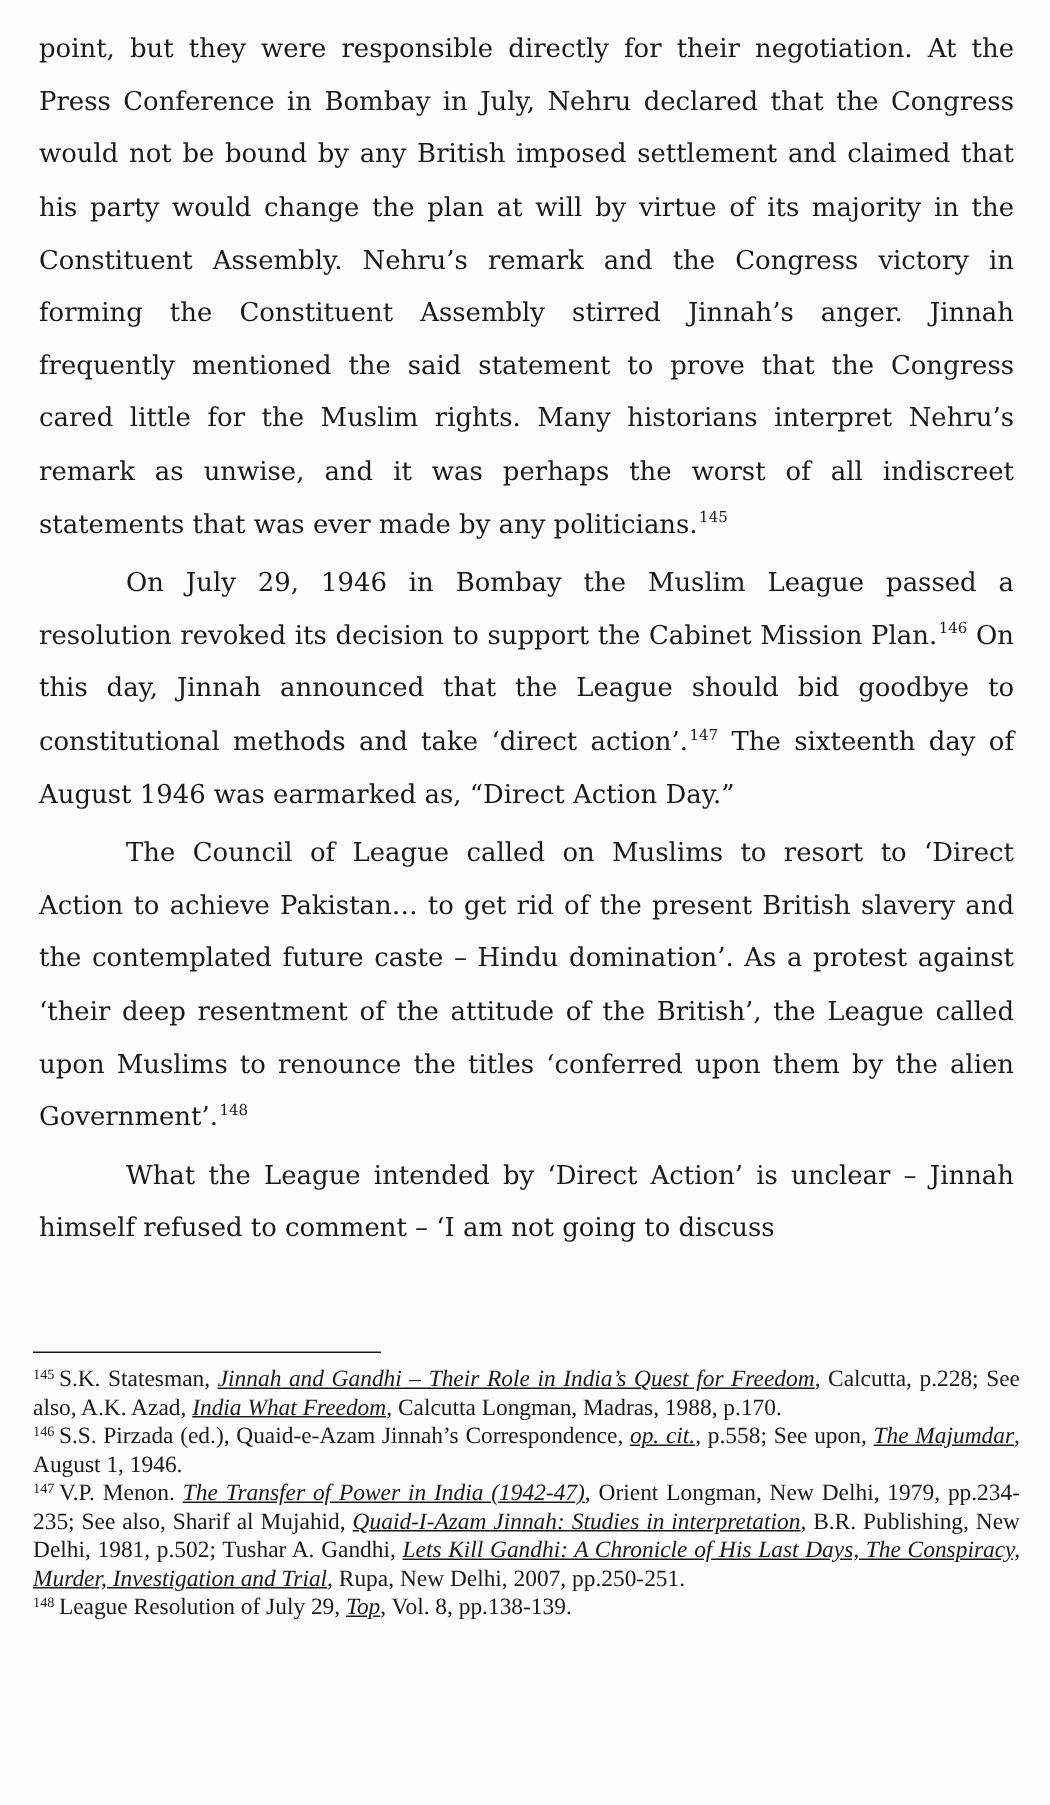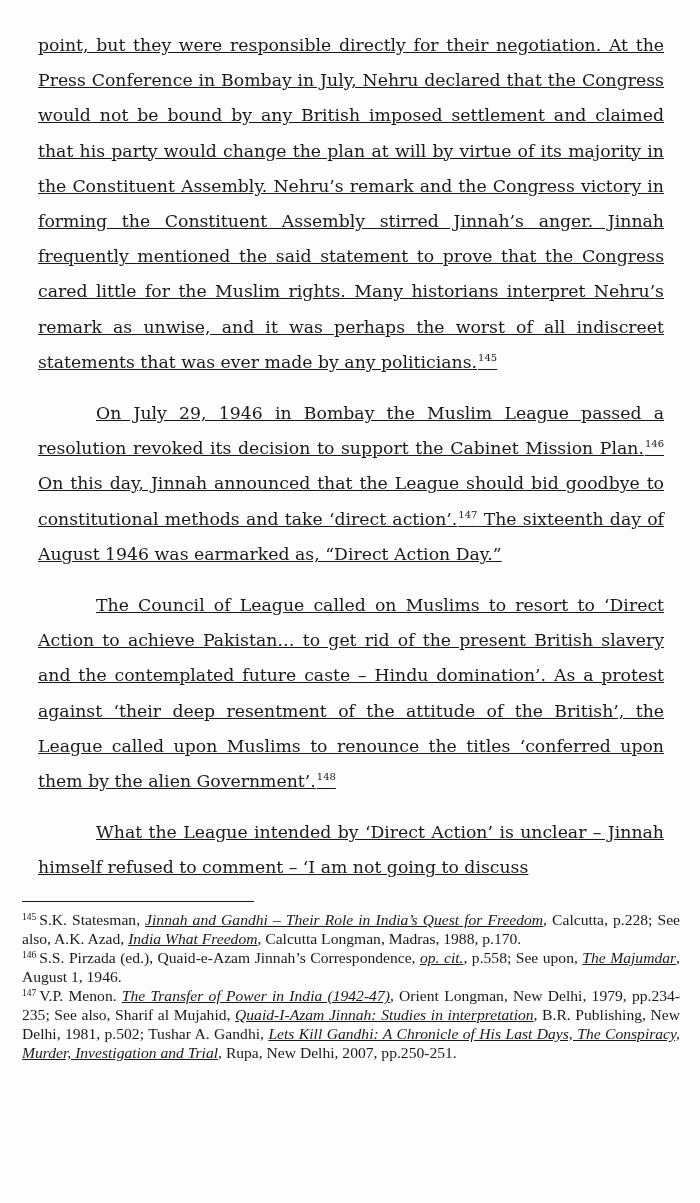--- a/index.html
+++ b/index.html
@@ -26,24 +26,23 @@
       left: 22px;
       top: 12px;
       width: 658px;
       font-family: "DejaVu Serif", serif;
       font-size: 17.3px;
       line-height: 35.2px;
       letter-spacing: 0px;
       text-align: justify;
     }
     .body-text p {
-      margin: 16px;
+      margin: 4px;
       text-align: justify;
       text-align-last: auto;
-      text-decoration: underline;
     }
     .body-text p.indent {
       text-indent: 58px;
     }
     .body-text p.first {
       text-indent: 0;
     }
     sup.fnref {
       font-size: 10px;
       line-height: 0;
@@ -117,17 +116,20 @@
   <div class="footnotes">
     <p>
       <span class="fnnum">145</span><span>S.K. Statesman, </span><i>Jinnah and Gandhi – Their Role in India’s Quest for Freedom</i><span>, Calcutta, p.228; See also, A.K. Azad, </span><i>India What Freedom</i><span>, Calcutta Longman, Madras, 1988, p.170.</span>
     </p>
     <p>
       <span class="fnnum">146</span><span>S.S. Pirzada (ed.), Quaid-e-Azam Jinnah’s Correspondence, </span><i>op. cit.</i><span>, p.558; See upon, </span><i>The Majumdar</i><span>, August 1, 1946.</span>
     </p>
     <p>
       <span class="fnnum">147</span><span>V.P. Menon. </span><i>The Transfer of Power in India (1942-47)</i><span>, Orient Longman, New Delhi, 1979, pp.234-235; See also, Sharif al Mujahid, </span><i>Quaid-I-Azam Jinnah: Studies in interpretation</i><span>, B.R. Publishing, New Delhi, 1981, p.502; Tushar A. Gandhi, </span><i>Lets Kill Gandhi: A Chronicle of His Last Days, The Conspiracy, Murder, Investigation and Trial</i><span>, Rupa, New Delhi, 2007, pp.250-251.</span>
     </p>
+    <p>
+      <span class="fnnum">148</span><span>League Resolution of July 29, </span><i>Top</i><span>, Vol. 8, pp.138-139.</span>
+    </p>
   </div>
 
   <div class="page-number">36</div>
 
 </div>
 
 </body></html>

